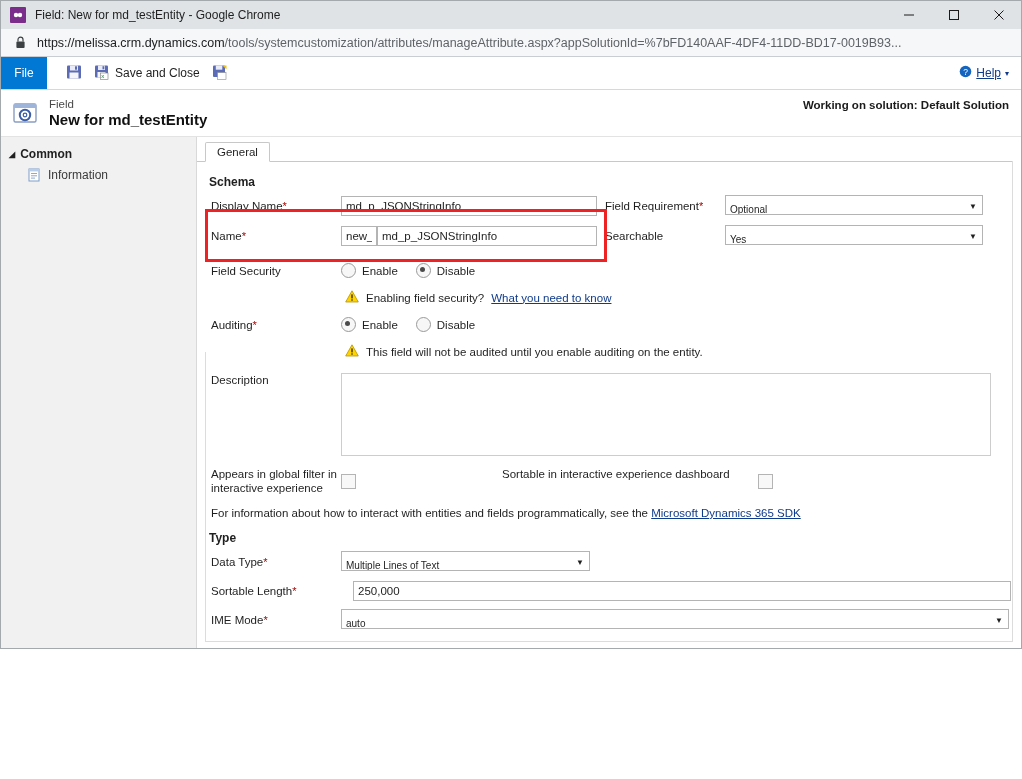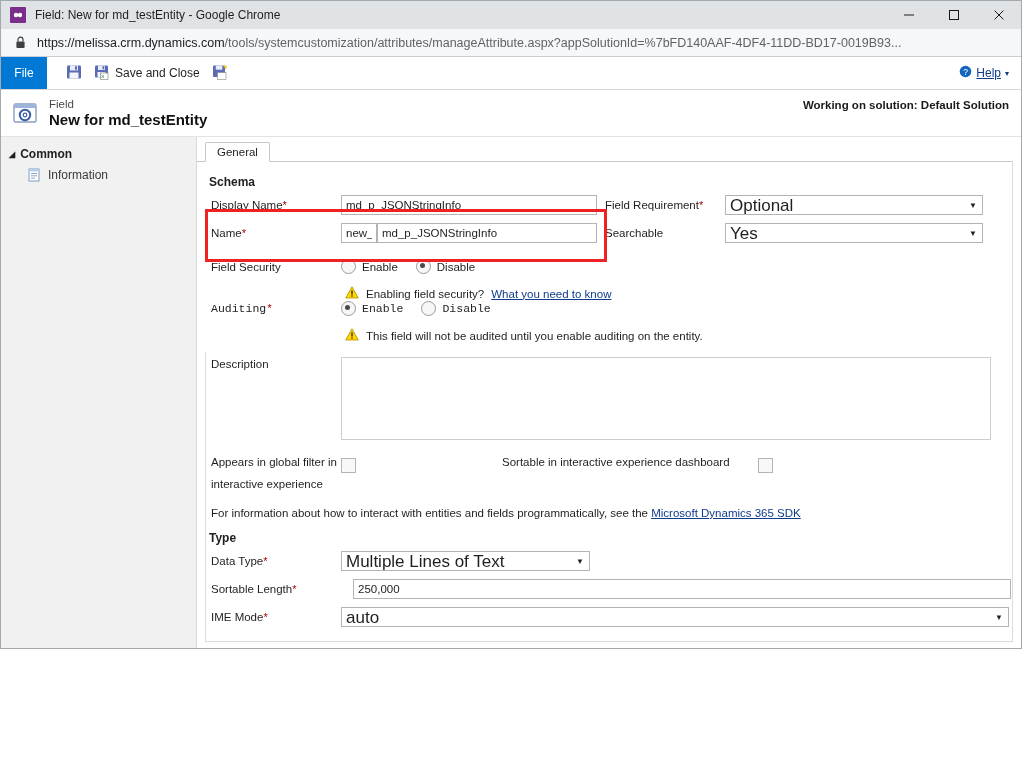--- a/index.html
+++ b/index.html
@@ -251,25 +251,25 @@
     font-family: "Liberation Sans", sans-serif;
     font-size: 11.5px; color: #1f1f1f;
     height: 20px; box-sizing: border-box;
     border: 1px solid #b4b4b4;
     background: #ffffff;
     padding: 0 4px;
     outline: none;
   }
   select.sel {
     font-family: "Liberation Sans", sans-serif;
-    font-size: 17px; color: #1f1f1f;
+    font-size: 10px; color: #1f1f1f;
     height: 20px; box-sizing: border-box;
     border: 1px solid #b4b4b4;
     background: #ffffff;
-    padding: 0 2px 0 4px;
+    padding: 8px 2px 0 4px;
     -webkit-appearance: none; appearance: none;
     outline: none;
   }
   .sel-wrap { position: relative; display: inline-block; }
   .sel-wrap .caret {
     position: absolute; right: 6px; top: 50%; transform: translateY(-50%);
     font-size: 8px; color: #1f1f1f; pointer-events: none;
   }
 
   
@@ -329,21 +329,21 @@
     box-sizing: border-box;
   }
 
   .cb {
     width: 13px; height: 13px;
     border: 1px solid #b4b4b4; background: #f8f8f8;
     display: inline-block; flex: 0 0 auto;
   }
   .two-col-check { display: flex; align-items: flex-start; }
   .chk-label {
-    font-size: 11.5px; color: #1f1f1f; line-height: 22px;
+    font-size: 11.5px; color: #1f1f1f; line-height: 14px;
     width: 134px; flex: 0 0 134px; padding-left: 4px; box-sizing: border-box;
   }
   .sdk-line { font-size: 11.5px; color: #1f1f1f; padding-left: 4px; }
 </style>
 </head>
 <body>
 
 <div class="app-window">
 
   <div class="titlebar">
@@ -539,21 +539,21 @@
             <svg width="14" height="13" viewBox="0 0 14 13">
               <path d="M7 0.8 L13.3 12 L0.7 12 Z" fill="#ffd400" stroke="#b59200" stroke-width="0.8"></path>
               <rect x="6.3" y="4.4" width="1.4" height="4" fill="#3a3000"></rect>
               <rect x="6.3" y="9.3" width="1.4" height="1.4" fill="#3a3000"></rect>
             </svg>
           </span>
           <span>Enabling field security?</span>
           <a class="link" href="#">What you need to know</a>
         </div>
 
-        <div class="grid-row" style="font-family:Liberation Mono, monospace;">
+        <div class="grid-row" style="margin-top:12px;">
           <div class="lbl">
             <span>Auditing</span><span class="req">*</span>
           </div>
           <div class="radio-row">
             <label class="radio-opt">
               <span class="radio on"></span>
               <span>Enable</span>
             </label>
             <label class="radio-opt">
               <span class="radio"></span>

